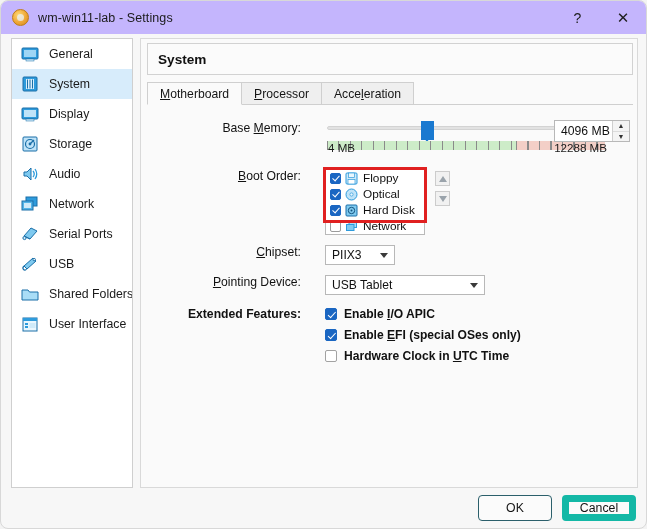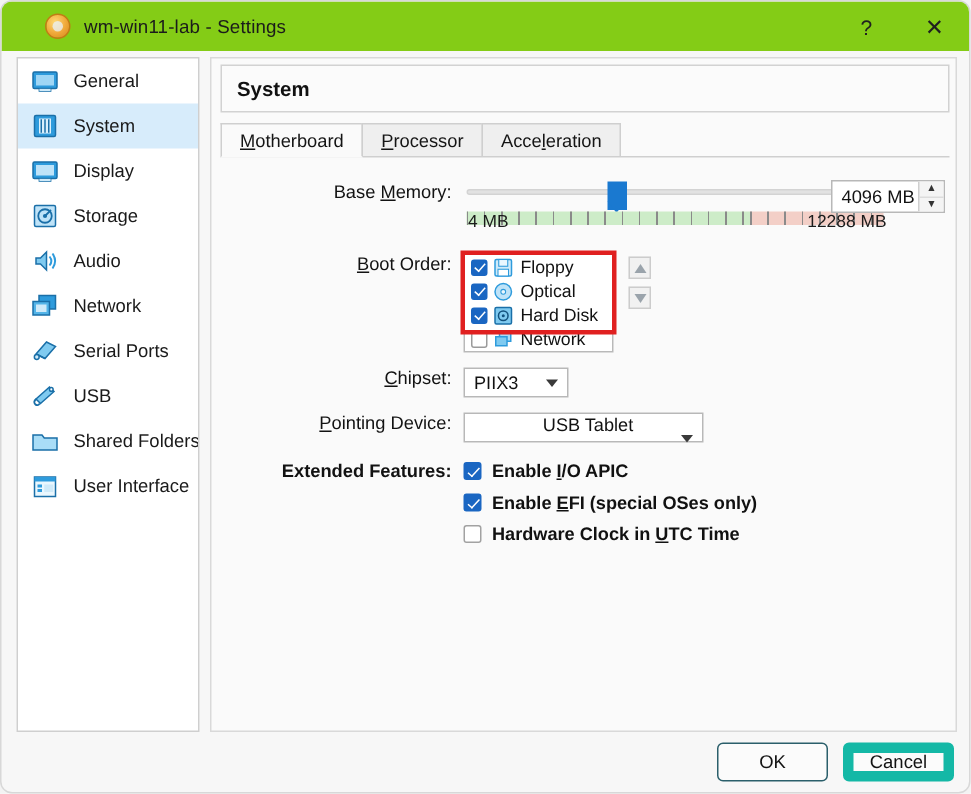--- a/index.html
+++ b/index.html
@@ -15,22 +15,22 @@
     width: 647px; height: 529px;
     background: #f7f7f7;
     border: 1px solid #d8d8d8;
     border-radius: 8px;
     overflow: hidden;
   }
   
   .titlebar {
     position: absolute; left: 0; top: 0;
     width: 645px; height: 33px;
-    background: #84cc16;
-    display: flex; align-items: center; padding-left: 18px;
+    background: #c4b5fd;
+    display: flex; align-items: center;
   }
   .app-icon {
     width: 17px; height: 17px;
     margin-left: 11px; margin-right: 9px;
     border-radius: 50%;
     background: radial-gradient(circle at 38% 33%, #ffd974 0%, #f0a93a 52%, #d4871c 100%);
     border: 1px solid #c07c14;
     position: relative;
     flex: 0 0 auto;
   }
@@ -119,21 +119,21 @@
   .tab.active {
     background: #fafafa;
     border-bottom: 1px solid #fafafa;
     margin-bottom: -1px;
     height: 23px;
   }
   u { text-decoration: underline; }
 
   
   .form { position: absolute; left: 0; top: 70px; width: 498px; }
-  .row { display: flex; position: relative; }
+  .row { display: flex; position: relative; gap: 16px; }
   .lbl {
     width: 168px; text-align: right;
     font-size: 12.2px; color: #121212;
     padding-right: 8px;
     white-space: nowrap;
   }
 
   
   .mem-row { margin-top: 12px; }
   .slider-wrap { position: relative; width: 280px; }
@@ -256,21 +256,21 @@
   .combo-row { margin-top: 10px; }
   .combo {
     background: #fff;
     border: 1px solid #b8b8b8;
     height: 20px;
     display: flex; align-items: center;
     font-size: 12.1px; color: #111;
     padding-left: 6px;
   }
   .combo.chipset { width: 70px; }
-  .combo.pointing { width: 160px; flex-direction: column; }
+  .combo.pointing { width: 160px; }
   .combo .caret {
     margin-left: auto; margin-right: 6px;
     width: 0; height: 0;
     border-left: 4px solid transparent;
     border-right: 4px solid transparent;
     border-top: 5px solid #3a3a3a;
   }
 
   
   .ext-row { margin-top: 12px; font-weight: bold; }

